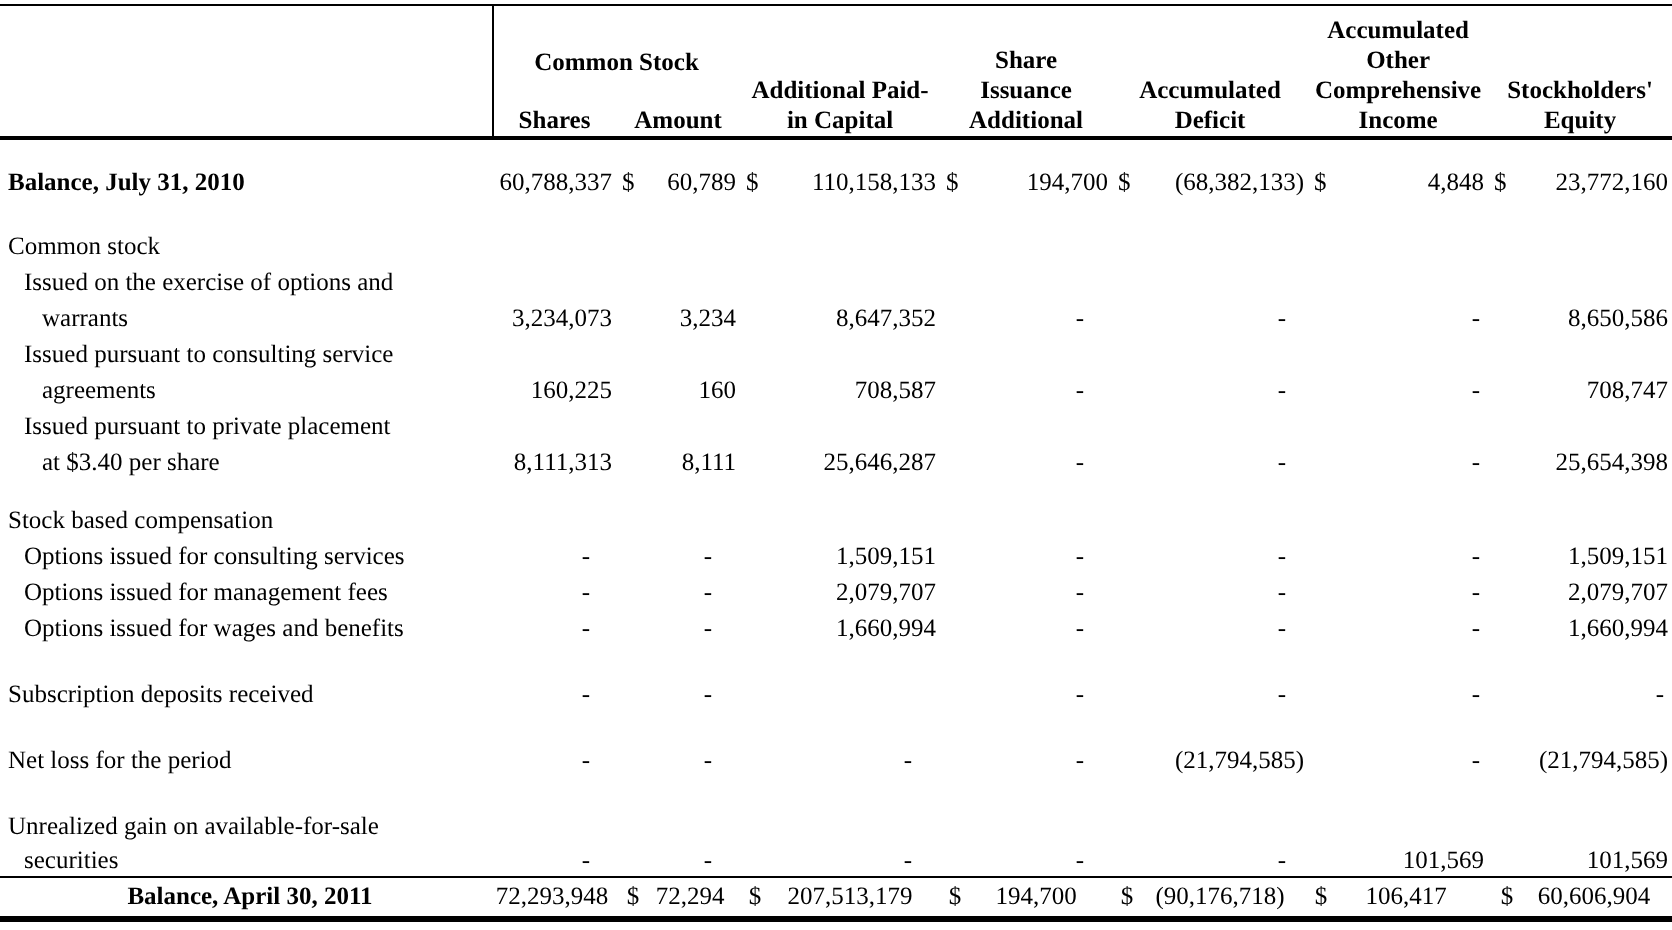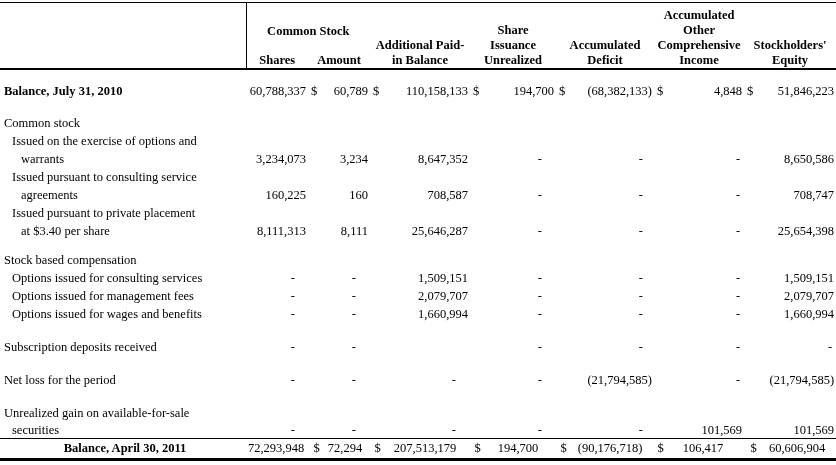--- a/index.html
+++ b/index.html
@@ -60,26 +60,26 @@
         <col style="width:76px">
     </colgroup>
     <thead>
       <tr class="h1">
         <th class="lblh top hb" rowspan="2"></th>
         <th class="top" colspan="3">
           <div>Common Stock</div>
         </th>
         <th class="top hb" colspan="2" rowspan="2">
           <div>Additional Paid-</div>
-          <div>in Balance</div>
+          <div>in Capital</div>
         </th>
         <th class="top hb" colspan="2" rowspan="2">
           <div>Share</div>
           <div>Issuance</div>
-          <div>Unrealized</div>
+          <div>Additional</div>
         </th>
         <th class="top hb" colspan="2" rowspan="2">
           <div>Accumulated</div>
           <div>Deficit</div>
         </th>
         <th class="top hb" colspan="2" rowspan="2">
           <div>Accumulated</div>
           <div>Other</div>
           <div>Comprehensive</div>
           <div>Income</div>
@@ -109,21 +109,21 @@
           <td class="num c1">60,789</td>
           <td class="cur">$</td>
           <td class="num c2">110,158,133</td>
           <td class="cur">$</td>
           <td class="num c3">194,700</td>
           <td class="cur">$</td>
           <td class="num c4">(68,382,133)</td>
           <td class="cur">$</td>
           <td class="num c5">4,848</td>
           <td class="cur">$</td>
-          <td class="num c6">51,846,223</td>
+          <td class="num c6">23,772,160</td>
         </tr>
         <tr style="height: 14px;">
           <td colspan="14"></td>
         </tr>
         <tr>
           <td class="lbl ind0">Common stock</td>
           <td class="num c0"></td>
           <td class="cur"></td>
           <td class="num c1"></td>
           <td class="cur"></td>

